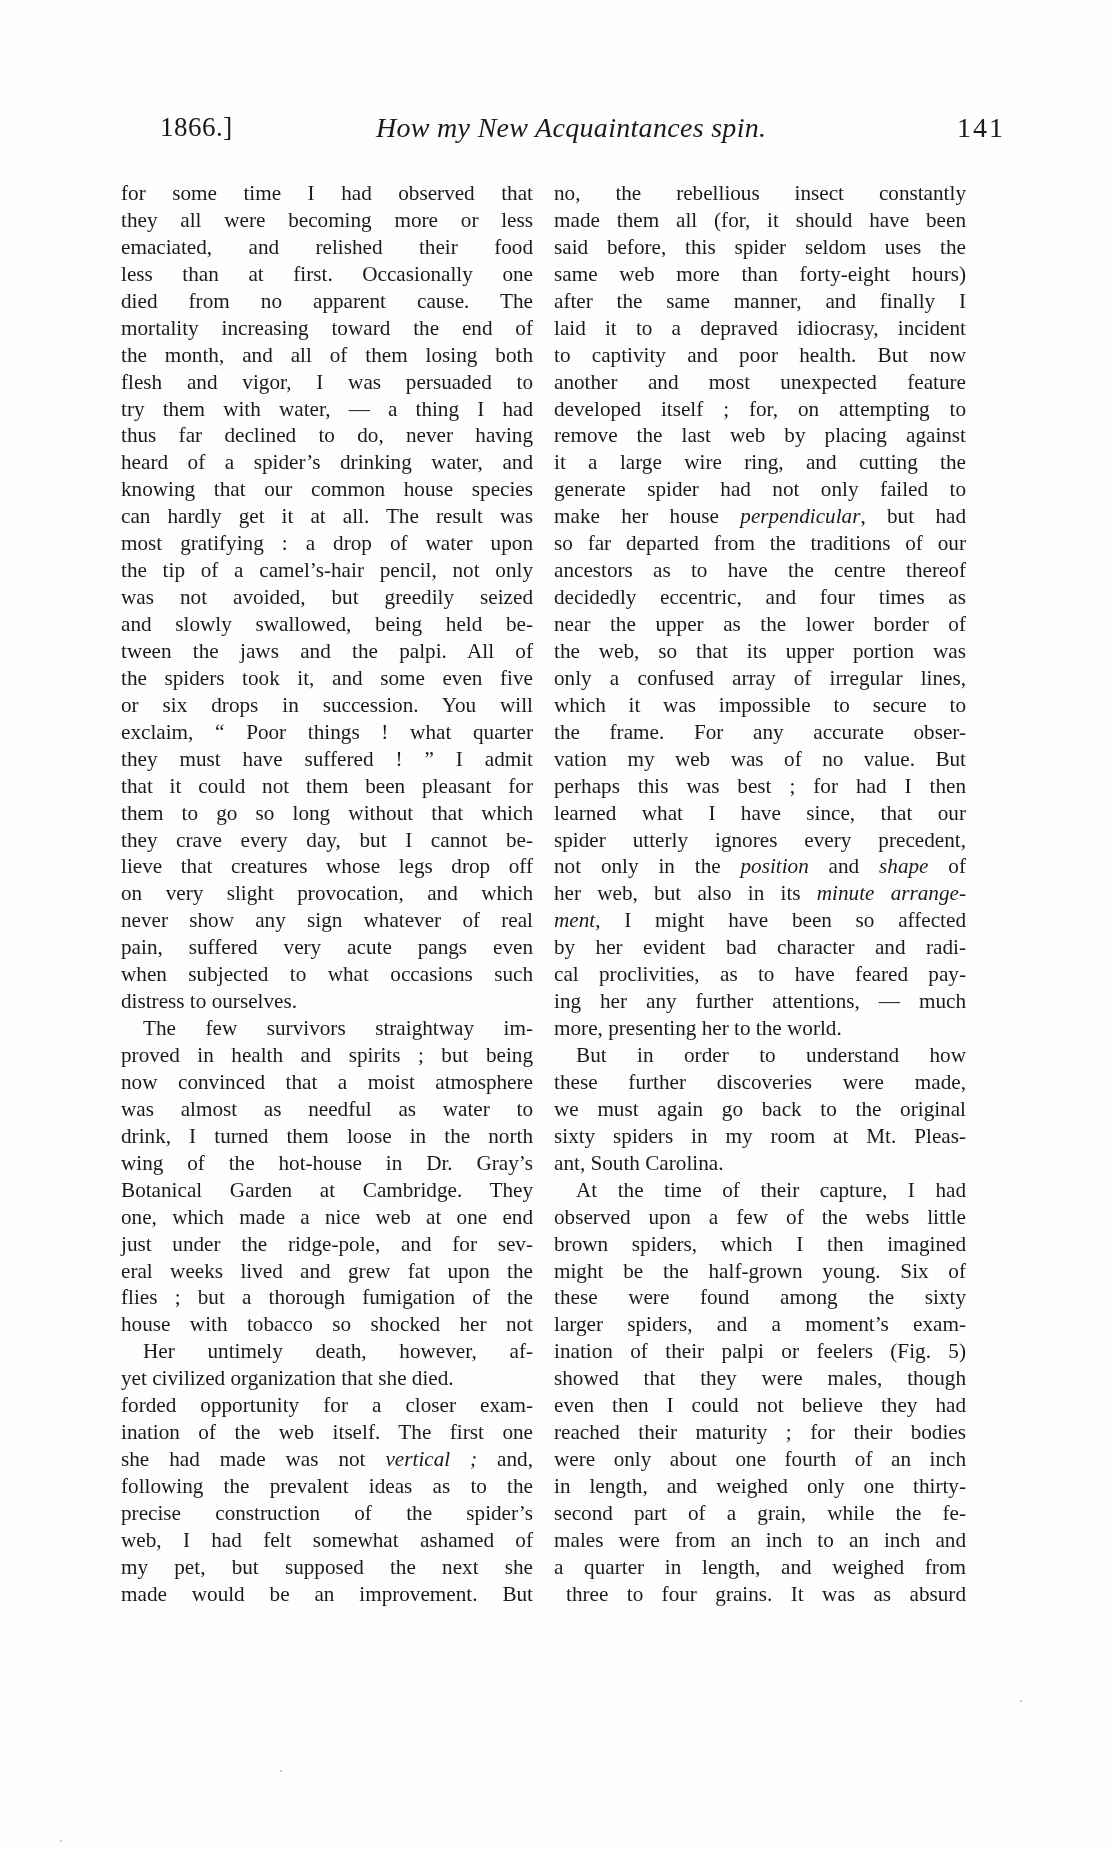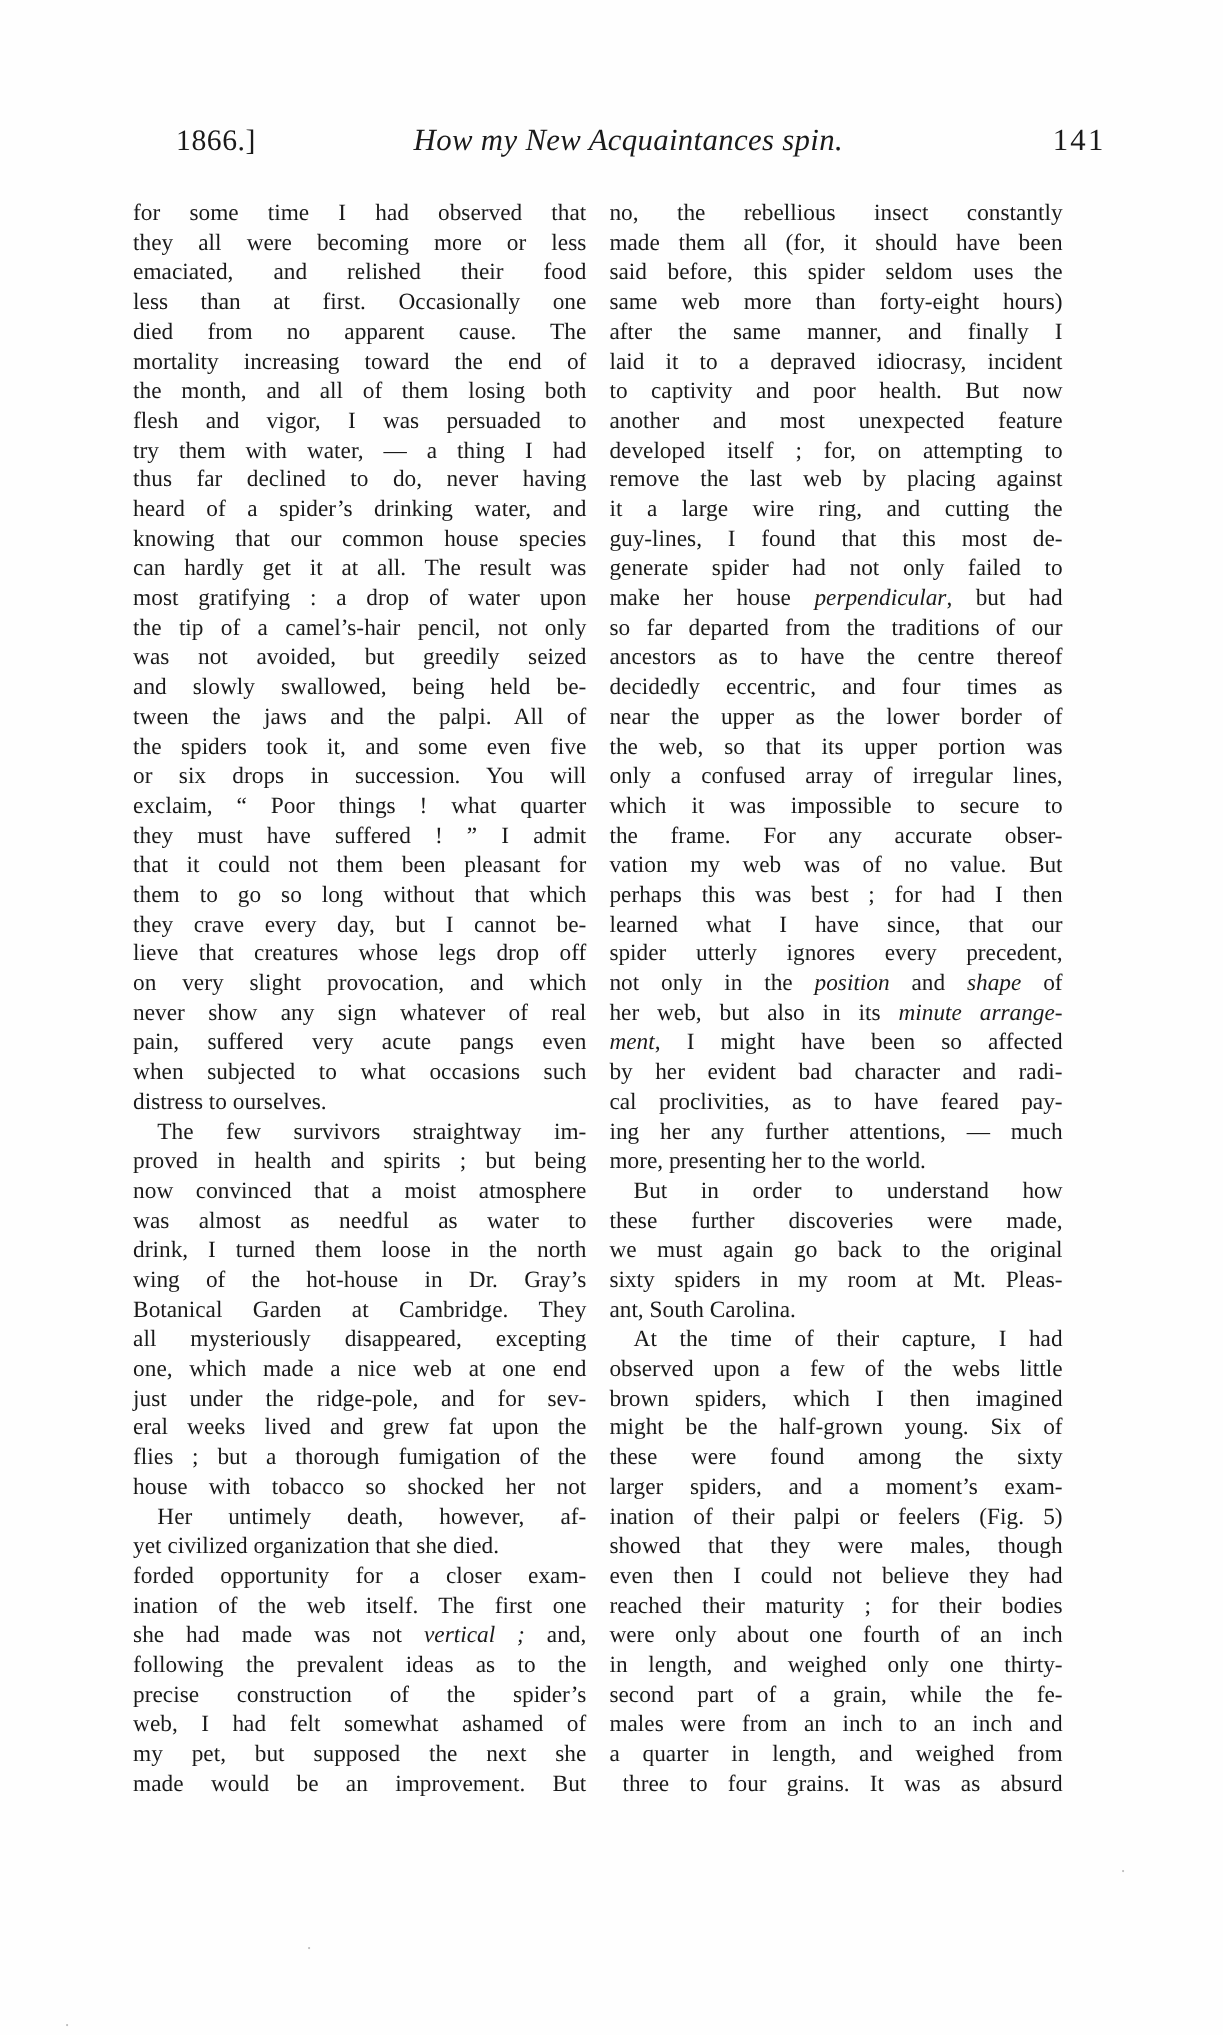--- a/index.html
+++ b/index.html
@@ -63,21 +63,20 @@
       <div class="line" style="white-space: nowrap;"><span style="white-space: normal;">pain, suffered very acute pangs even</span></div>
       <div class="line" style="white-space: nowrap;"><span style="white-space: normal;">when subjected to what occasions such</span></div>
       <div class="line last" style="white-space: nowrap;"><span style="white-space: normal;">distress to ourselves.</span></div>
       <div class="line indent" style="white-space: nowrap;"><span style="white-space: normal;">The few survivors straightway im-</span></div>
       <div class="line" style="white-space: nowrap;"><span style="white-space: normal;">proved in health and spirits ; but being</span></div>
       <div class="line" style="white-space: nowrap;"><span style="white-space: normal;">now convinced that a moist atmosphere</span></div>
       <div class="line" style="white-space: nowrap;"><span style="white-space: normal;">was almost as needful as water to</span></div>
       <div class="line" style="white-space: nowrap;"><span style="white-space: normal;">drink, I turned them loose in the north</span></div>
       <div class="line" style="white-space: nowrap;"><span style="white-space: normal;">wing of the hot-house in Dr. Gray’s</span></div>
       <div class="line" style="white-space: nowrap;"><span style="white-space: normal;">Botanical Garden at Cambridge.  They</span></div>
-      <div class="line" style="white-space: nowrap;"><span style="white-space: normal;">all mysteriously disappeared, excepting</span></div>
       <div class="line" style="white-space: nowrap;"><span style="white-space: normal;">one, which made a nice web at one end</span></div>
       <div class="line" style="white-space: nowrap;"><span style="white-space: normal;">just under the ridge-pole, and for sev-</span></div>
       <div class="line" style="white-space: nowrap;"><span style="white-space: normal;">eral weeks lived and grew fat upon the</span></div>
       <div class="line" style="white-space: nowrap;"><span style="white-space: normal;">flies ; but a thorough fumigation of the</span></div>
       <div class="line" style="white-space: nowrap;"><span style="white-space: normal;">house with tobacco so shocked her not</span></div>
       <div class="line indent" style="white-space: nowrap;"><span style="white-space: normal;">Her untimely death, however, af-</span></div>
       <div class="line last" style="white-space: nowrap;"><span style="white-space: normal;">yet civilized organization that she died.</span></div>
       <div class="line" style="white-space: nowrap;"><span style="white-space: normal;">forded opportunity for a closer exam-</span></div>
       <div class="line" style="white-space: nowrap;"><span style="white-space: normal;">ination of the web itself.  The first one</span></div>
       <div class="line" style="white-space: nowrap; letter-spacing: -0.000434028px;"><span style="white-space: normal;">she had made was not </span><span class="it" style="white-space: normal;">vertical ;</span><span style="white-space: normal;"> and,</span></div>
@@ -92,21 +91,20 @@
       <div class="line" style="white-space: nowrap;"><span style="white-space: normal;">made them all (for, it should have been</span></div>
       <div class="line" style="white-space: nowrap;"><span style="white-space: normal;">said before, this spider seldom uses the</span></div>
       <div class="line" style="white-space: nowrap;"><span style="white-space: normal;">same web more than forty-eight hours)</span></div>
       <div class="line" style="white-space: nowrap;"><span style="white-space: normal;">after the same manner, and finally I</span></div>
       <div class="line" style="white-space: nowrap;"><span style="white-space: normal;">laid it to a depraved idiocrasy, incident</span></div>
       <div class="line" style="white-space: nowrap;"><span style="white-space: normal; margin-top: 18px;">to captivity and poor health.  But now</span></div>
       <div class="line" style="white-space: nowrap;"><span style="white-space: normal;">another and most unexpected feature</span></div>
       <div class="line" style="white-space: nowrap;"><span style="white-space: normal;">developed itself ; for, on attempting to</span></div>
       <div class="line" style="white-space: nowrap;"><span style="white-space: normal;">remove the last web by placing against</span></div>
       <div class="line" style="white-space: nowrap;"><span style="white-space: normal;">it a large wire ring, and cutting the</span></div>
-      <div class="line" style="white-space: nowrap;"><span style="white-space: normal;">guy-lines, I found that this most de-</span></div>
       <div class="line" style="white-space: nowrap;"><span style="white-space: normal;">generate spider had not only failed to</span></div>
       <div class="line" style="white-space: nowrap;"><span style="white-space: normal;">make her house </span><span class="it" style="white-space: normal;">perpendicular</span><span style="white-space: normal;">, but had</span></div>
       <div class="line" style="white-space: nowrap;"><span style="white-space: normal;">so far departed from the traditions of our</span></div>
       <div class="line" style="white-space: nowrap;"><span style="white-space: normal;">ancestors as to have the centre thereof</span></div>
       <div class="line" style="white-space: nowrap;"><span style="white-space: normal;">decidedly eccentric, and four times as</span></div>
       <div class="line" style="white-space: nowrap;"><span style="white-space: normal;">near the upper as the lower border of</span></div>
       <div class="line" style="white-space: nowrap;"><span style="white-space: normal;">the web, so that its upper portion was</span></div>
       <div class="line" style="white-space: nowrap;"><span style="white-space: normal;">only a confused array of irregular lines,</span></div>
       <div class="line" style="white-space: nowrap;"><span style="white-space: normal;">which it was impossible to secure to</span></div>
       <div class="line" style="white-space: nowrap;"><span style="white-space: normal;">the frame.  For any accurate obser-</span></div>

